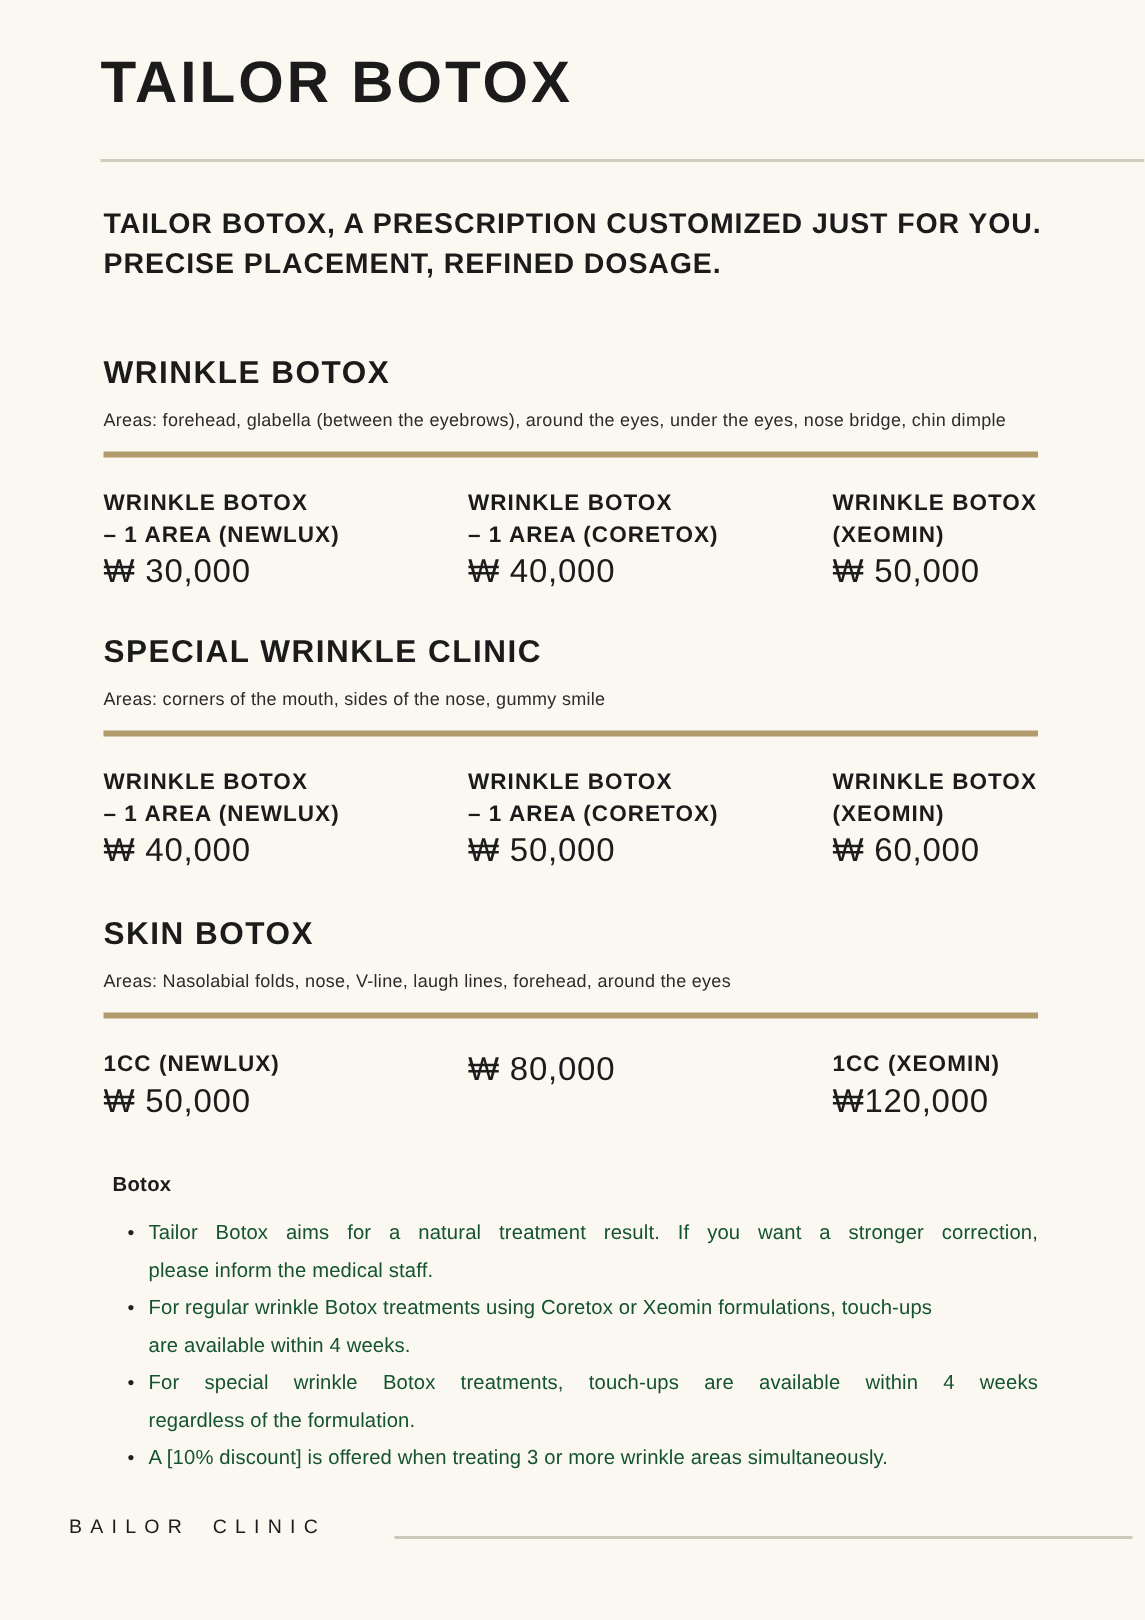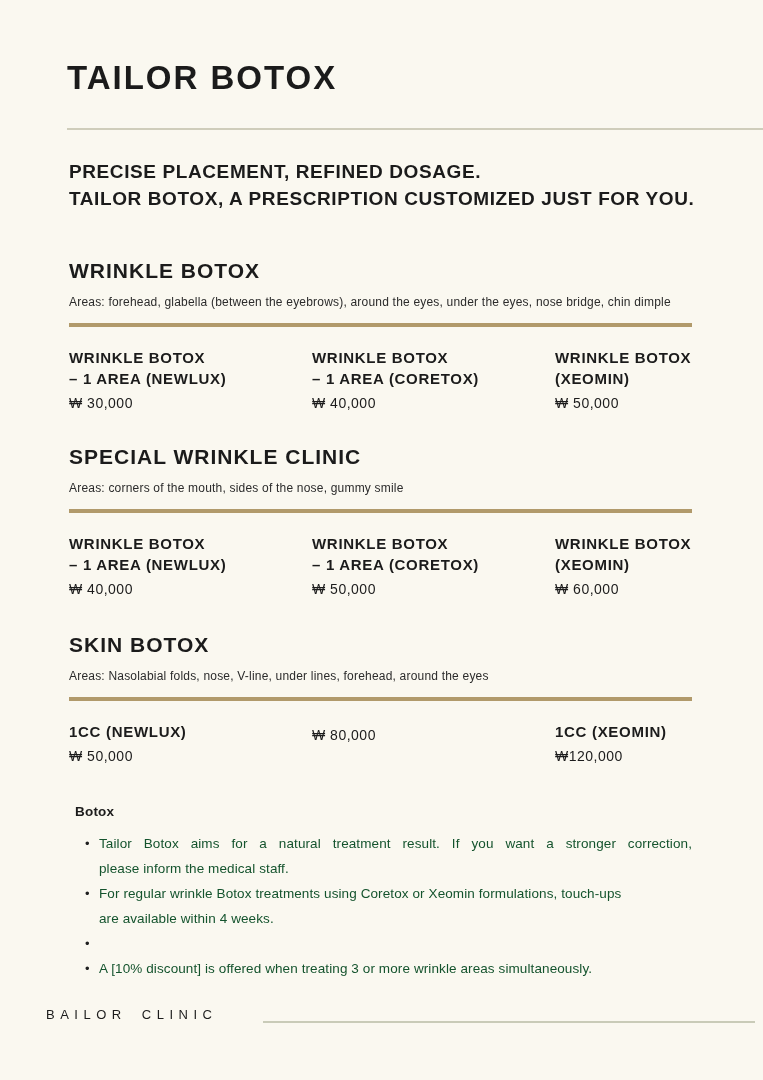--- a/index.html
+++ b/index.html
@@ -10,23 +10,23 @@
     -webkit-font-smoothing: antialiased;
   }
   .page {
     position: relative;
     width: 763px;
     height: 1080px;
     background: #faf8f0;
     overflow: hidden;
   }
   .title {
-    padding-top: 54px;
+    padding-top: 32px;
     margin-left: 67px;
-    font-size: 33px;
+    font-size: 39px;
     line-height: 48px;
     font-weight: bold;
     letter-spacing: 2px;
     white-space: nowrap;
   }
   .rule-light {
     margin-left: 67px;
     margin-top: 26px;
     height: 2px;
     background: #cfcdbb;
@@ -73,21 +73,21 @@
   }
   .item-name {
     font-size: 15px;
     line-height: 21px;
     font-weight: bold;
     letter-spacing: 0.7px;
     white-space: nowrap;
   }
   .item-price {
     margin-top: 3px;
-    font-size: 14px;
+    font-size: 22px;
     line-height: 22px;
     font-weight: normal;
     letter-spacing: 0.5px;
     color: #1c1c1c;
     white-space: nowrap;
   }
   .notice {
     margin-left: 75px;
     margin-top: 36px;
   }
@@ -144,22 +144,22 @@
 </head>
 <body>
 
 <div class="page">
 
   <div class="title">TAILOR BOTOX</div>
 
   <div class="rule-light"></div>
 
   <div class="tagline">
+    <div>TAILOR BOTOX, A PRESCRIPTION CUSTOMIZED JUST FOR YOU.</div>
     <div>PRECISE PLACEMENT, REFINED DOSAGE.</div>
-    <div>TAILOR BOTOX, A PRESCRIPTION CUSTOMIZED JUST FOR YOU.</div>
   </div>
 
   <div class="section first">
     <div class="s-heading">WRINKLE BOTOX</div>
     <div class="s-areas">Areas: forehead, glabella (between the eyebrows), around the eyes, under the eyes, nose bridge, chin dimple</div>
     <div class="s-rule"></div>
     <div class="items-grid">
       <div class="item">
         <div class="item-name">WRINKLE BOTOX</div>
         <div class="item-name">– 1 AREA (NEWLUX)</div>
@@ -196,21 +196,21 @@
       <div class="item">
         <div class="item-name">WRINKLE BOTOX</div>
         <div class="item-name">(XEOMIN)</div>
         <div class="item-price">₩ 60,000</div>
       </div>
     </div>
   </div>
 
   <div class="section last">
     <div class="s-heading">SKIN BOTOX</div>
-    <div class="s-areas">Areas: Nasolabial folds, nose, V-line, under lines, forehead, around the eyes</div>
+    <div class="s-areas">Areas: Nasolabial folds, nose, V-line, laugh lines, forehead, around the eyes</div>
     <div class="s-rule"></div>
     <div class="items-grid">
       <div class="item">
         <div class="item-name">1CC (NEWLUX)</div>
         <div class="item-price">₩ 50,000</div>
       </div>
       <div class="item">
         <div class="item-price">₩ 80,000</div>
       </div>
       <div class="item">
@@ -232,20 +232,24 @@
       </div>
       <div class="n-item">
         <div class="n-marker">•</div>
         <div class="n-text">
           <div>For regular wrinkle Botox treatments using Coretox or Xeomin formulations, touch-ups</div>
           <div>are available within 4 weeks.</div>
         </div>
       </div>
       <div class="n-item">
         <div class="n-marker">•</div>
+        <div class="n-text">
+          <div class="n-line-justify">For special wrinkle Botox treatments, touch-ups are available within 4 weeks</div>
+          <div>regardless of the formulation.</div>
+        </div>
       </div>
       <div class="n-item">
         <div class="n-marker">•</div>
         <div class="n-text">
           <div>A [10% discount] is offered when treating 3 or more wrinkle areas simultaneously.</div>
         </div>
       </div>
     </div>
   </div>
 

